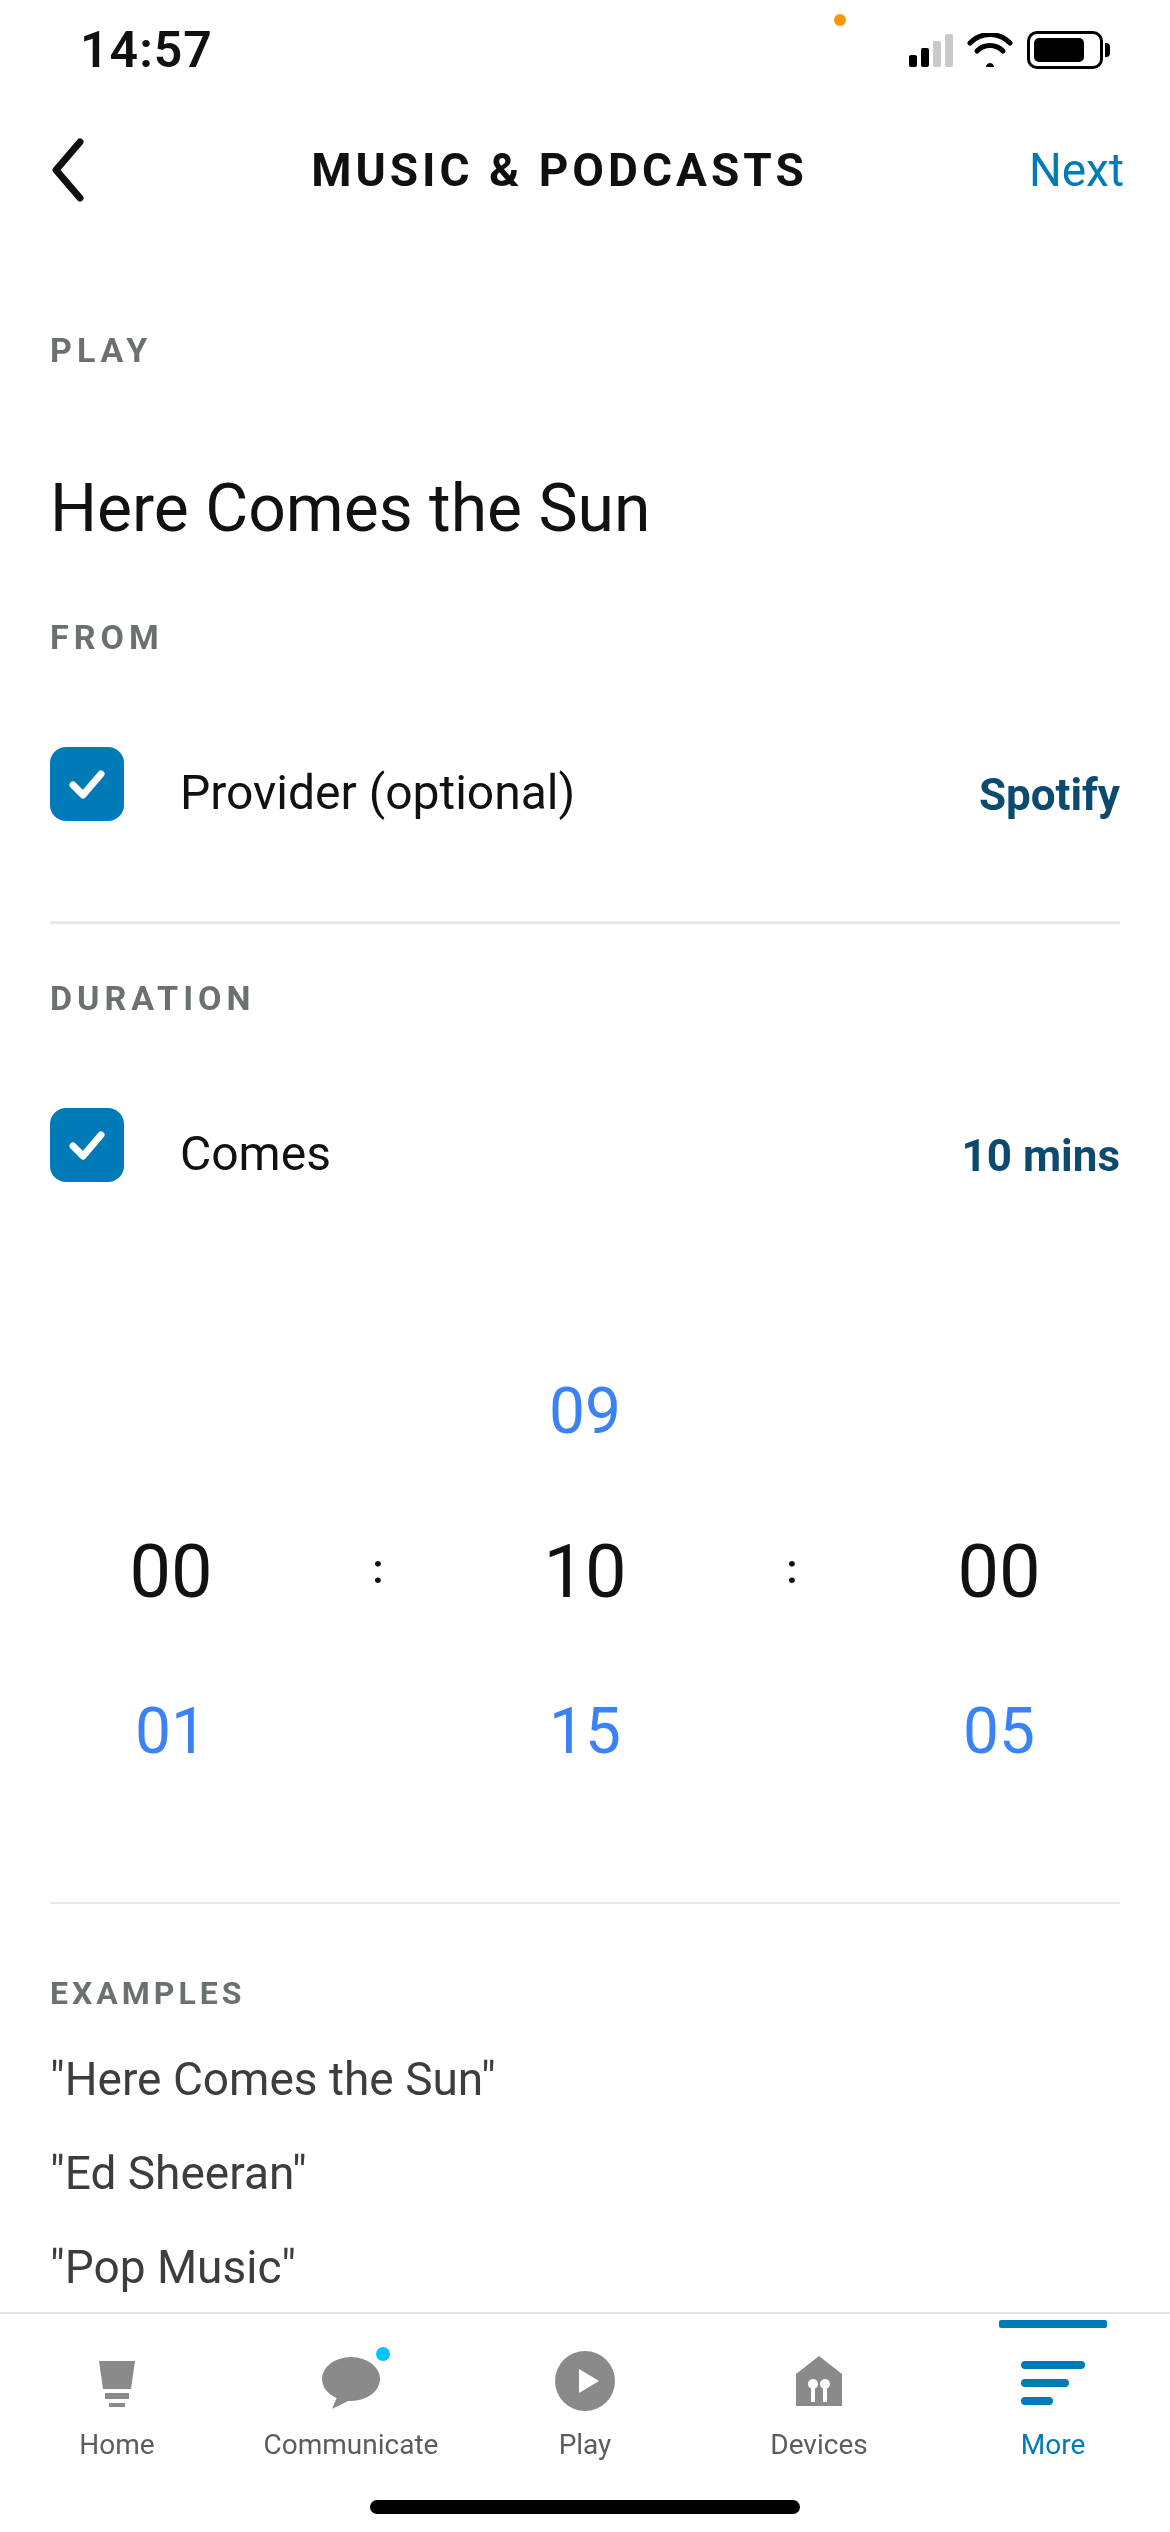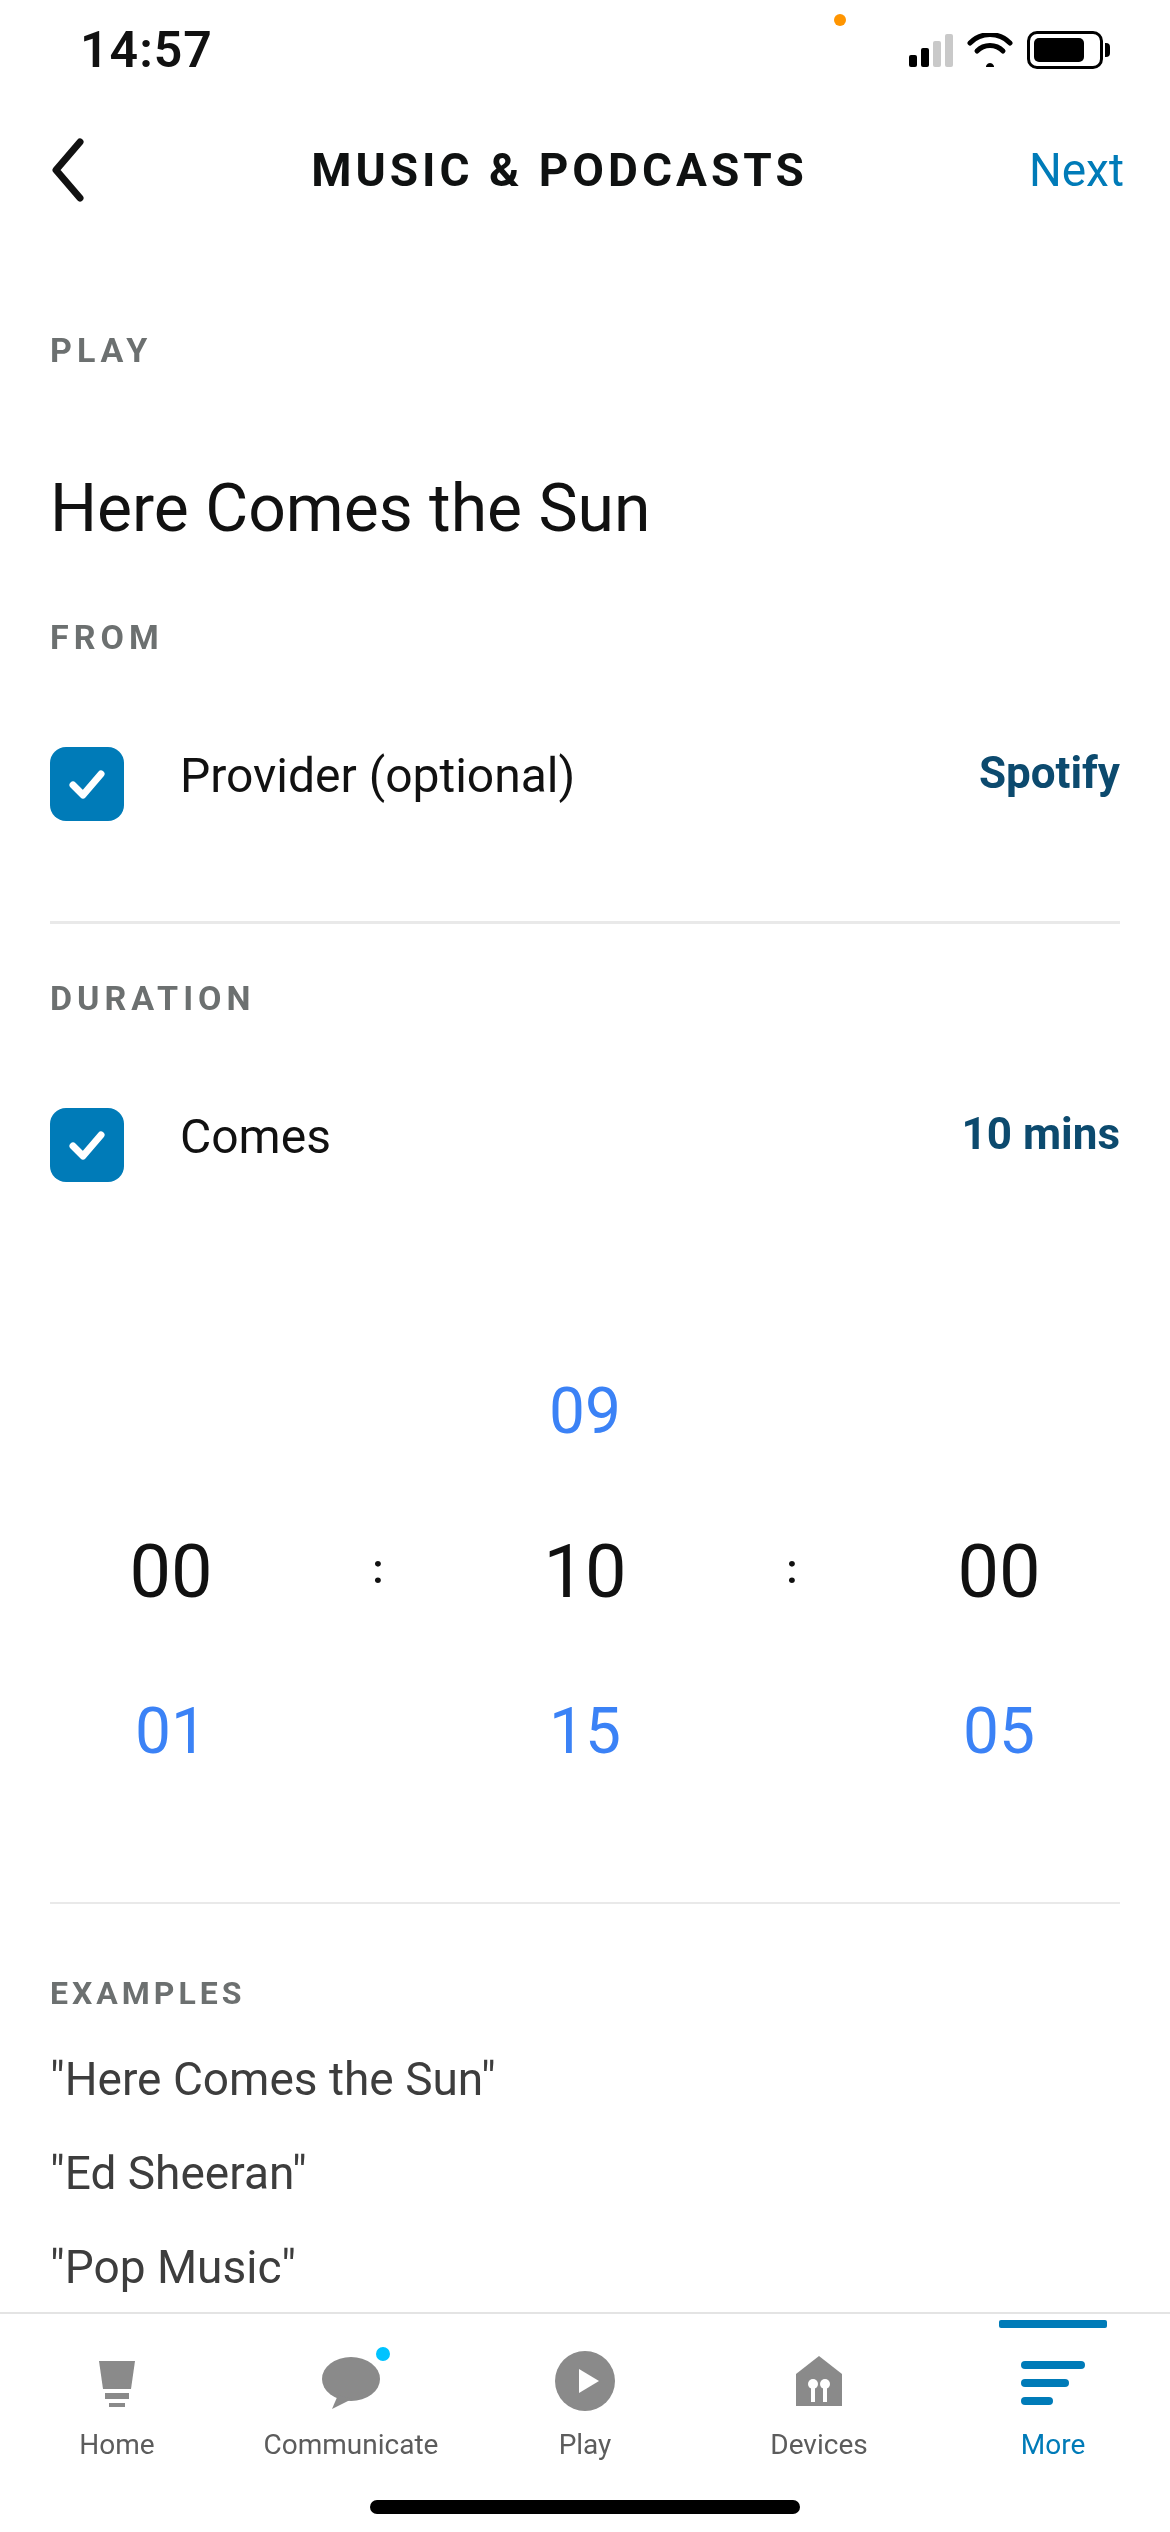--- a/index.html
+++ b/index.html
@@ -130,21 +130,21 @@
   .from-label {
     font-size: 34px;
     font-weight: 700;
     letter-spacing: 5px;
     color: #6c7070;
     margin-top: 70px;
   }
 
   .row {
     display: flex;
-    align-items: flex-start;
+    align-items: flex-end;
     margin-top: 90px;
   }
   .checkbox {
     width: 74px;
     height: 74px;
     border-radius: 16px;
     background: #007bb8;
     display: flex;
     align-items: center;
     justify-content: center;

